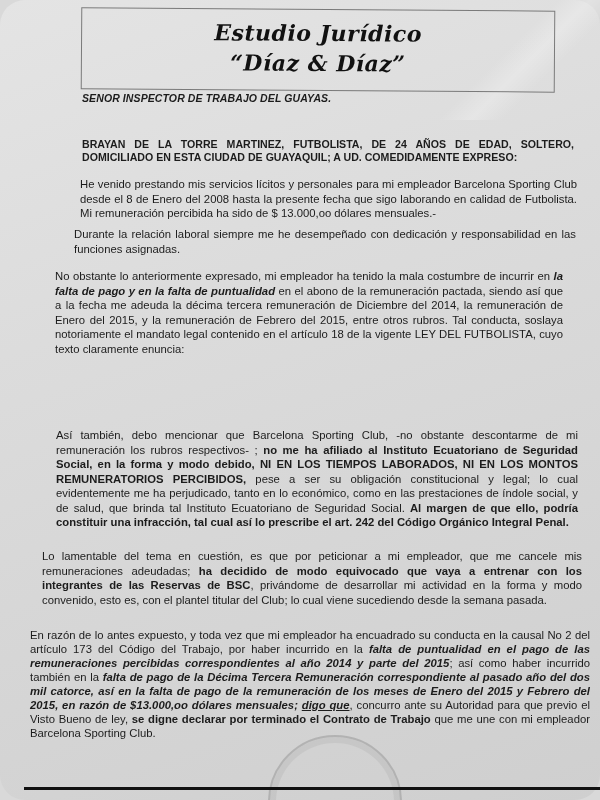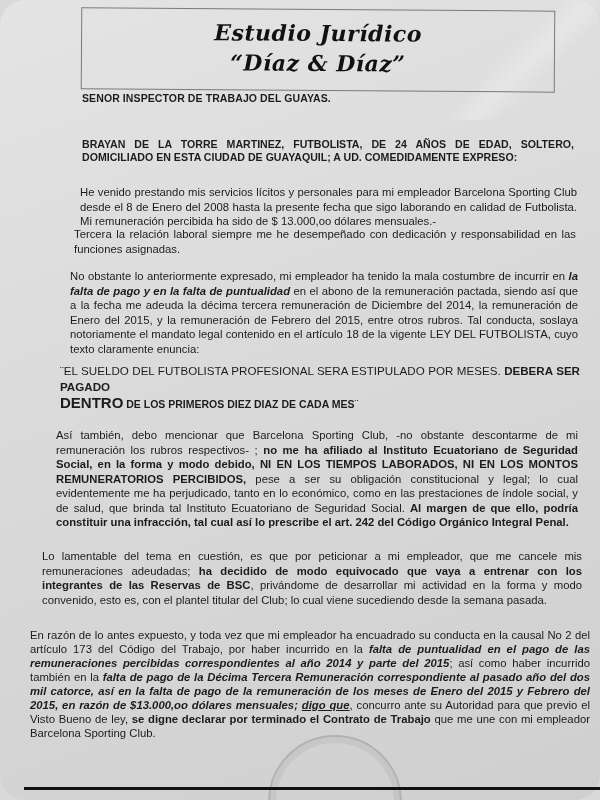--- a/index.html
+++ b/index.html
@@ -27,21 +27,21 @@
   }
   .brand-line {
     font-family: "DejaVu Serif", serif;
     font-style: italic; font-weight: bold;
     font-size: 22px; line-height: 30px; color: #111;
     letter-spacing: 0.5px;
   }
   .brand-line.l1 { margin-top: 8px; }
   .addressee {
     position: absolute; left: 82px; top: 92px;
-    font-size: 10.5px; font-weight: bold; letter-spacing: 0.1px;
+    font-size: 10.5px; font-weight: bold; letter-spacing: 0.1px; font-style: italic;
   }
   .p {
     position: absolute; font-size: 11.3px; line-height: 14.5px;
     text-align: justify; text-align-last: left; margin-top: 21px;
   }
   .b { font-weight: bold; }
   .bi { font-weight: bold; font-style: italic; }
   .u { text-decoration: underline; }
   .caps { font-size: 11.6px; }
   .big { font-size: 15px; font-weight: bold; }
@@ -63,31 +63,28 @@
 
   <div class="header-box">
     <div class="brand-line l1">Estudio Jurídico</div>
     <div class="brand-line">“Díaz &amp; Díaz”</div>
   </div>
 
   <div class="addressee">SENOR INSPECTOR DE TRABAJO DEL GUAYAS.</div>
 
   <div class="p b" style="left:82px; top:117px; width:492px; font-size:10.6px; line-height:13px;">BRAYAN DE LA TORRE MARTINEZ, FUTBOLISTA, DE 24 AÑOS DE EDAD, SOLTERO, DOMICILIADO EN ESTA CIUDAD DE GUAYAQUIL; A UD. COMEDIDAMENTE EXPRESO:</div>
 
-  <div class="p" style="left:80px; top:164px; width:497px;">He venido prestando mis servicios lícitos y personales para mi empleador Barcelona Sporting Club desde el 8 de Enero del 2008 hasta la presente fecha que sigo laborando en calidad de Futbolista. Mi remuneración percibida ha sido de $ 13.000,oo dólares mensuales.-</div>
+  <div class="p" style="left:80px; top:156px; width:497px;">He venido prestando mis servicios lícitos y personales para mi empleador Barcelona Sporting Club desde el 8 de Enero del 2008 hasta la presente fecha que sigo laborando en calidad de Futbolista. Mi remuneración percibida ha sido de $ 13.000,oo dólares mensuales.-</div>
 
-  <div class="p" style="left:74px; top:206px; width:502px;">Tercera la relación laboral siempre me he desempeñado con dedicación y responsabilidad en las funciones asignadas.</div>
+  <div class="p" style="left:74px; top:206px; width:502px;">Durante la relación laboral siempre me he desempeñado con dedicación y responsabilidad en las funciones asignadas.</div>
 
-  <div class="p" style="left:70px; top:248px; width:508px;">
+  <div class="p" style="left:55px; top:248px; width:508px;">
     <span>No obstante lo anteriormente expresado, mi empleador ha tenido la mala costumbre de incurrir en </span><span class="bi">la falta de pago y en la falta de puntualidad</span><span> en el abono de la remuneración pactada, siendo así que a la fecha me adeuda la décima tercera remuneración de Diciembre del 2014, la remuneración de Enero del 2015, y la remuneración de Febrero del 2015, entre otros rubros. Tal conducta, soslaya notoriamente el mandato legal contenido en el artículo 18 de la vigente LEY DEL FUTBOLISTA, cuyo texto claramente enuncia:</span>
   </div>
 
-  <div class="p caps" style="left:60px; top:342px; width:520px; line-height:16px;">
-    <span>¨EL SUELDO DEL FUTBOLISTA PROFESIONAL SERA ESTIPULADO POR MESES. </span><span class="b">DEBERA SER PAGADO</span><br><span class="big">DENTRO</span><span class="b" style="font-size:10.5px;"> DE LOS PRIMEROS DIEZ DIAZ DE CADA MES</span><span>¨</span>
-  </div>
 
   <div class="p" style="left:56px; top:407px; width:522px;">
     <span>Así también, debo mencionar que Barcelona Sporting Club, -no obstante descontarme de mi remuneración los rubros respectivos- ; </span><span class="b">no me ha afiliado al Instituto Ecuatoriano de Seguridad Social, en la forma y modo debido, NI EN LOS TIEMPOS LABORADOS, NI EN LOS MONTOS REMUNERATORIOS PERCIBIDOS,</span><span> pese a ser su obligación constitucional y legal; lo cual evidentemente me ha perjudicado, tanto en lo económico, como en las prestaciones de índole social, y de salud, que brinda tal Instituto Ecuatoriano de Seguridad Social. </span><span class="b">Al margen de que ello, podría constituir una infracción, tal cual así lo prescribe el art. 242 del Código Orgánico Integral Penal.</span>
   </div>
 
   <div class="p" style="left:42px; top:528px; width:540px;">
     <span>Lo lamentable del tema en cuestión, es que por peticionar a mi empleador, que me cancele mis remuneraciones adeudadas; </span><span class="b">ha decidido de modo equivocado que vaya a entrenar con los integrantes de las Reservas de BSC</span><span>, privándome de desarrollar mi actividad en la forma y modo convenido, esto es, con el plantel titular del Club; lo cual viene sucediendo desde la semana pasada.</span>
   </div>
 
   <div class="p" style="left:30px; top:607px; width:560px; line-height:14px;">

